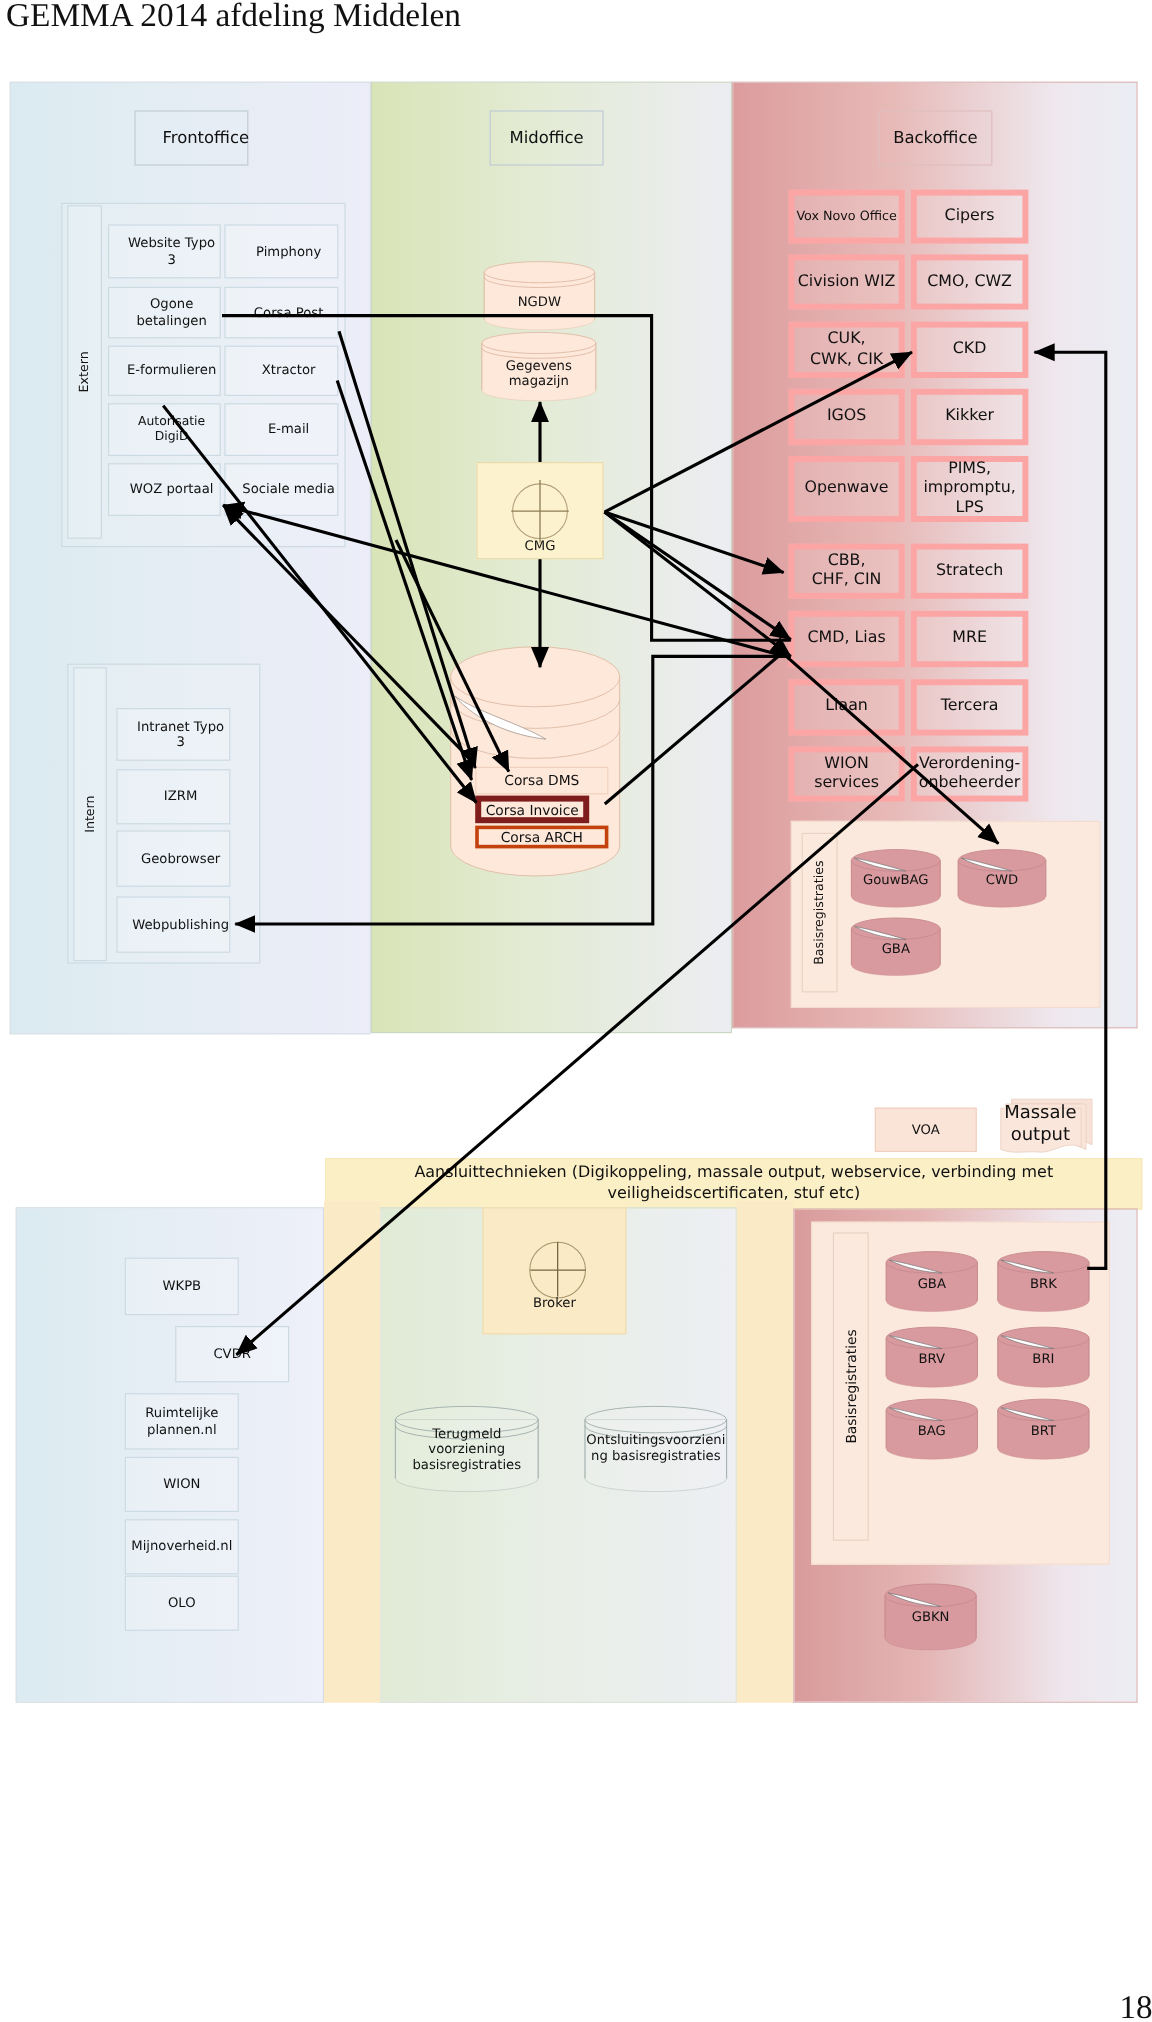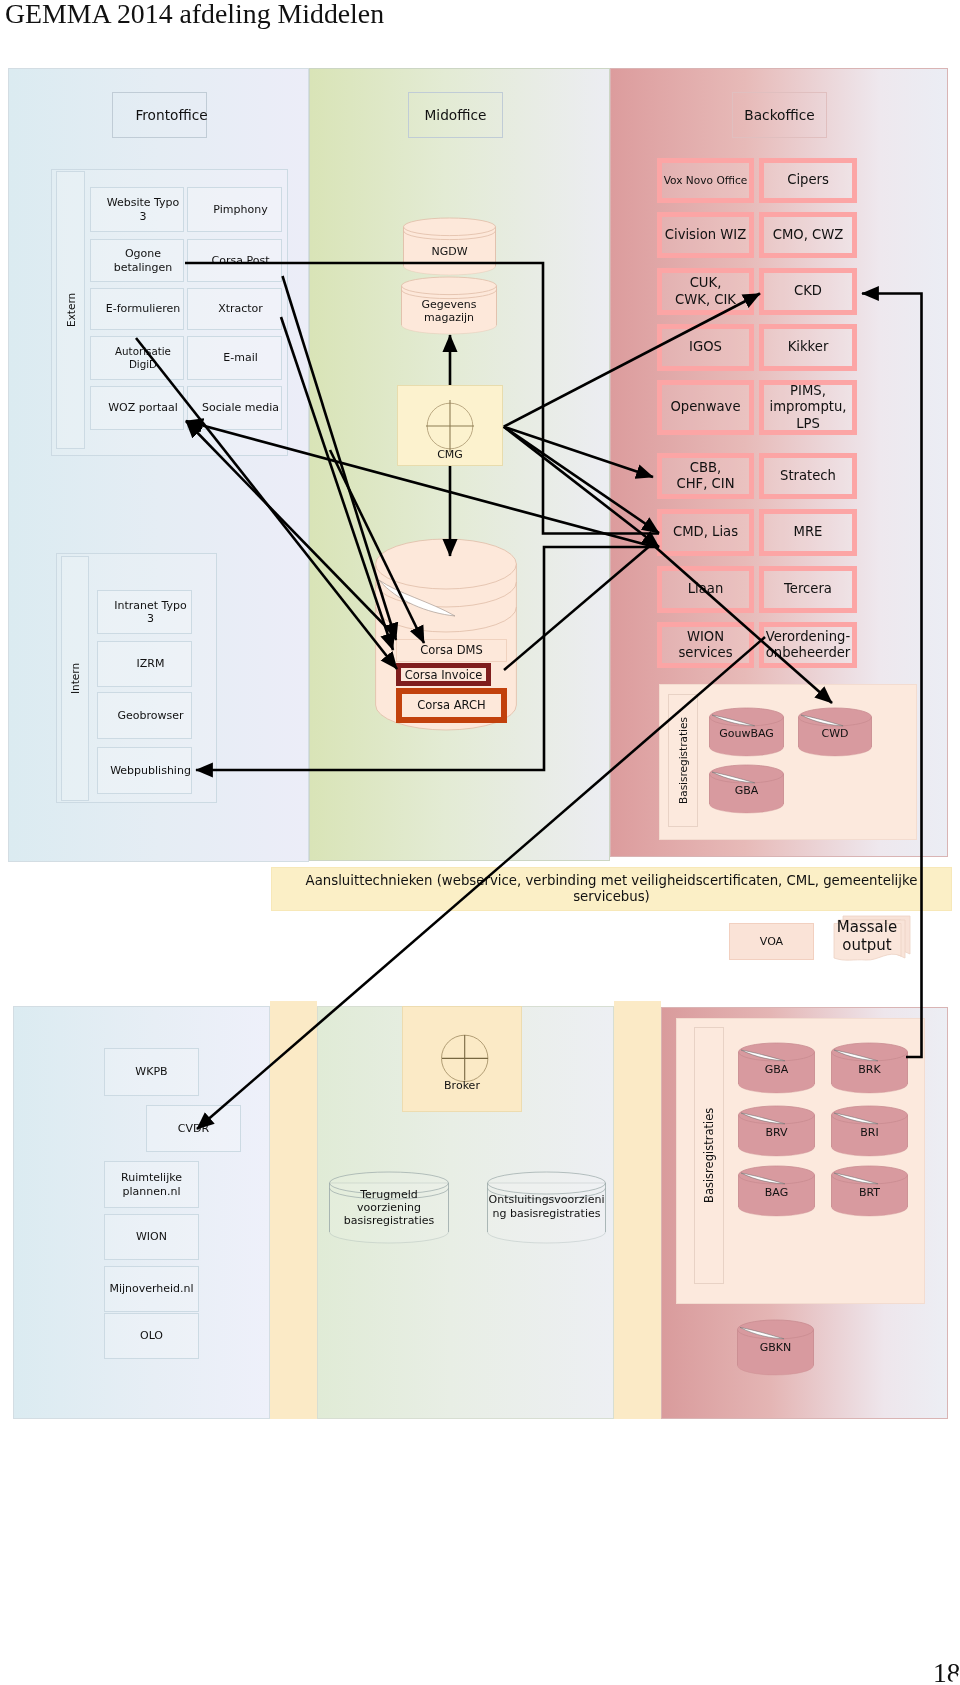--- a/index.html
+++ b/index.html
@@ -1,17 +1,17 @@
 <!DOCTYPE html>
 <html><head>
 <meta charset="utf-8">
 <style>
 html,body{margin:0;padding:0;background:#ffffff;}
 body{width:960px;height:1685px;position:relative;font-family:"DejaVu Sans",sans-serif;}
-#root{position:absolute;left:0;top:0;width:960px;height:1685px;overflow:hidden;background:#fff;border-radius:18px;}
+#root{position:absolute;left:0;top:0;width:960px;height:1685px;overflow:hidden;background:#fff;}
 .abs{position:absolute;box-sizing:border-box;}
 .ttl{left:5px;top:-2.5px;font-family:"Liberation Serif",serif;font-size:27.8px;color:#111;white-space:nowrap;}
 .pg{left:933px;top:1657px;font-family:"Liberation Serif",serif;font-size:27.5px;color:#111;white-space:nowrap;}
 .ctr{display:flex;align-items:center;justify-content:center;text-align:center;line-height:1.22;}
 .hdrbox{border:1px solid #c0ccd6;font-size:13.7px;color:#111;}
 .appbox{border:1px solid #ccdae3;font-size:11px;color:#111;background:rgba(255,255,255,0.20);padding-left:12px;}
 .groupbox{border:1px solid #ccdae3;background:rgba(255,255,255,0.14);}
 .vlabel{writing-mode:vertical-rl;transform:rotate(180deg);font-size:10.5px;color:#111;display:flex;align-items:center;justify-content:center;}
 .bobox{border:5px solid #fca5a5;font-size:13.2px;color:#111;background:rgba(255,255,255,0.12);}
 .band{background:#fbefc6;border:1px solid #f7e8b8;font-size:13.3px;color:#111;}
@@ -82,21 +82,21 @@
       <svg class="lay" style="left:0;top:0;width:142px;height:191px;" viewBox="0 0 142 191">
         <path d="M0.6,25 L0.6,166 A 70.4 25 0 0 0 141.4,166 L 141.4,25 Z" fill="#fde8da" stroke="#e0bda7" stroke-width="0.8"></path>
         <ellipse cx="71" cy="25" rx="70.4" ry="25" fill="#fde8da" stroke="#e0bda7" stroke-width="0.8"></ellipse>
         <path d="M0.6,43 A 70.4 25 0 0 0 141.4,43" fill="none" stroke="#e0bda7" stroke-width="0.8"></path>
         <path d="M0.6,68 A 70.4 25 0 0 0 141.4,68" fill="none" stroke="#e0bda7" stroke-width="0.8"></path>
         <path d="M4,41 C 22,62 52,74 80,77 C 56,63 22,54 4,41 Z" fill="#ffffff" stroke="#9a8d84" stroke-width="0.6"></path>
       </svg>
     </div>
 <div class="abs ctr" style="left:396px;top:639px;width:111px;height:23px;border:1px solid #f0d2bf;font-size:11.5px;color:#111;">Corsa DMS</div>
 <div class="abs ctr" style="left:396px;top:663px;width:95px;height:23px;border:5px solid #7f1d1d;font-size:11.5px;color:#111;">Corsa Invoice</div>
-<div class="abs ctr" style="left:396px;top:688px;width:111px;height:35px;border:6px solid #c2410c;font-size:11.5px;color:#111;">Corsa ARCH</div>
+<div class="abs ctr" style="left:396px;top:688px;width:111px;height:19px;border:3px solid #c2410c;font-size:11.5px;color:#111;">Corsa ARCH</div>
 <div class="abs bobox ctr" style="left:657px;top:158px;width:97px;height:45px;font-size:10.6px;">Vox Novo Office</div>
 <div class="abs bobox ctr" style="left:759px;top:158px;width:98px;height:45px;font-size:13.2px;">Cipers</div>
 <div class="abs bobox ctr" style="left:657px;top:212px;width:97px;height:46px;font-size:13.2px;">Civision WIZ</div>
 <div class="abs bobox ctr" style="left:759px;top:212px;width:98px;height:46px;font-size:13.2px;">CMO, CWZ</div>
 <div class="abs bobox ctr" style="left:657px;top:268px;width:97px;height:47px;font-size:13.2px;padding:0 12px;">CUK, CWK, CIK</div>
 <div class="abs bobox ctr" style="left:759px;top:268px;width:98px;height:47px;font-size:13.2px;">CKD</div>
 <div class="abs bobox ctr" style="left:657px;top:324px;width:97px;height:47px;font-size:13.2px;">IGOS</div>
 <div class="abs bobox ctr" style="left:759px;top:324px;width:98px;height:47px;font-size:13.2px;">Kikker</div>
 <div class="abs bobox ctr" style="left:657px;top:380px;width:97px;height:55px;font-size:13.2px;">Openwave</div>
 <div class="abs bobox ctr" style="left:759px;top:380px;width:98px;height:55px;font-size:13.2px;padding:0 8px;">PIMS, impromptu, LPS</div>
@@ -134,28 +134,28 @@
 <div class="abs" style="left:709px;top:765px;width:75px;height:48px;">
       <svg class="lay" style="left:0;top:0;width:75px;height:48px;" viewBox="0 0 75 48">
         <path d="M0.5,9 L0.5,39 A 37 9 0 0 0 74.5,39 L 74.5,9 Z" fill="#d89a9f" stroke="#c98b90" stroke-width="0.8" stroke-opacity="0.45"></path>
         <path d="M0.5,9 L0.5,39" fill="none" stroke="#c98b90" stroke-width="0.8"></path>
         <path d="M74.5,9 L74.5,39" fill="none" stroke="#c98b90" stroke-width="0.8"></path>
         <ellipse cx="37.5" cy="9" rx="37" ry="9" fill="#d89a9f" stroke="#c98b90" stroke-width="0.8"></ellipse>
         <path d="M3,7.02 C 18,14.58 33,17.28 45.75,17.82 C 30,13.32 15,9.18 3,7.02 Z" fill="#ffffff" stroke="#6f6f6f" stroke-width="0.55"></path>
       </svg>
       <div class="dblab" style="left:0px;top:19.2px;width:75px;font-size:11px;">GBA</div>
     </div>
-<div class="abs band ctr" style="left:271px;top:867px;width:681px;height:44px;padding:0 22px;">Aansluittechnieken (webservice, verbinding met veiligheidscertificaten, CML, gemeentelijke servicebus)</div>
 <div class="abs pinkbox ctr" style="left:729px;top:923px;width:85px;height:37px;">VOA</div>
 <svg class="lay" style="left:826px;top:914px;width:90px;height:50px;" viewBox="0 0 90 50">
       <path d="M17,2 H84 V40 L75,36 V6 H17 Z" fill="#f8e2d7" stroke="#ecd2c4" stroke-width="0.8"></path>
       <path d="M12,6 H79 V44 L70,40 V10 H12 Z" fill="#f9e4d9" stroke="#ecd2c4" stroke-width="0.8"></path>
       <path d="M8,9.5 H75 V42 C 62,36 52,47 40,46 C 28,45 19,48 8,44 Z" fill="#fae6db" stroke="#ecd2c4" stroke-width="0.8"></path>
     </svg>
 <div class="abs ctr" style="left:834px;top:921px;width:66px;height:30px;font-size:15px;color:#111;">Massale output</div>
+<div class="abs band ctr" style="left:271px;top:965px;width:681px;height:43px;padding:0 32px;">Aansluittechnieken (Digikoppeling, massale output, webservice, verbinding met veiligheidscertificaten, stuf etc)</div>
 <div class="abs" style="left:13px;top:1006px;width:257px;height:413px;background:linear-gradient(to right,#dbebf1 0%,#e7eef5 55%,#eef0fa 100%);border:1px solid #d3dde3;"></div>
 <div class="abs" style="left:270px;top:1001px;width:47px;height:418px;background:#fbeac6;"></div>
 <div class="abs" style="left:317px;top:1006px;width:297px;height:413px;background:linear-gradient(to right,#e0ebd6 0%,#e8eee5 45%,#edeff3 100%);border:1px solid #d7ded2;"></div>
 <div class="abs" style="left:614px;top:1001px;width:47px;height:418px;background:#fbeac6;"></div>
 <div class="abs" style="left:661px;top:1007px;width:287px;height:412px;background:linear-gradient(to right,#d99b9c 0%,#e4b5b4 38%,#eee6ec 78%,#eceef4 100%);border:1px solid #d9b4b4;"></div>
 <div class="abs appbox ctr" style="left:104px;top:1048px;width:95px;height:48px;padding:0 8px;">WKPB</div>
 <div class="abs appbox ctr" style="left:104px;top:1105px;width:95px;height:47px;padding:0 8px;margin-left:42px;">CVDR</div>
 <div class="abs appbox ctr" style="left:104px;top:1161px;width:95px;height:47px;padding:0 8px;">Ruimtelijke plannen.nl</div>
 <div class="abs appbox ctr" style="left:104px;top:1214px;width:95px;height:46px;padding:0 8px;">WION</div>
 <div class="abs appbox ctr" style="left:104px;top:1266px;width:95px;height:46px;padding:0 8px;">Mijnoverheid.nl</div>

